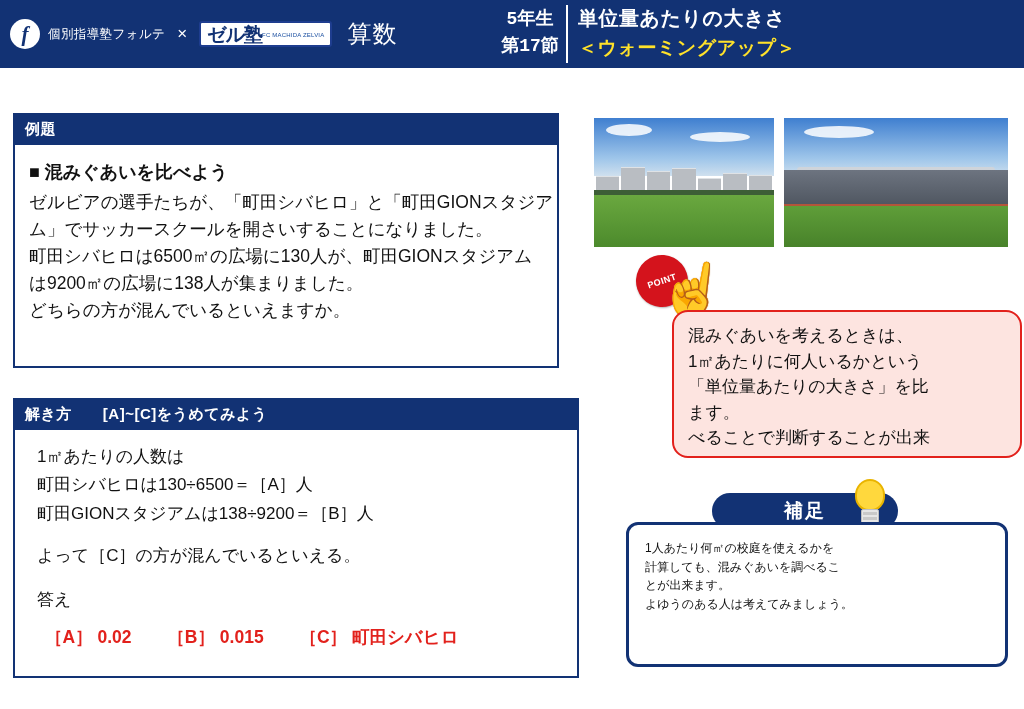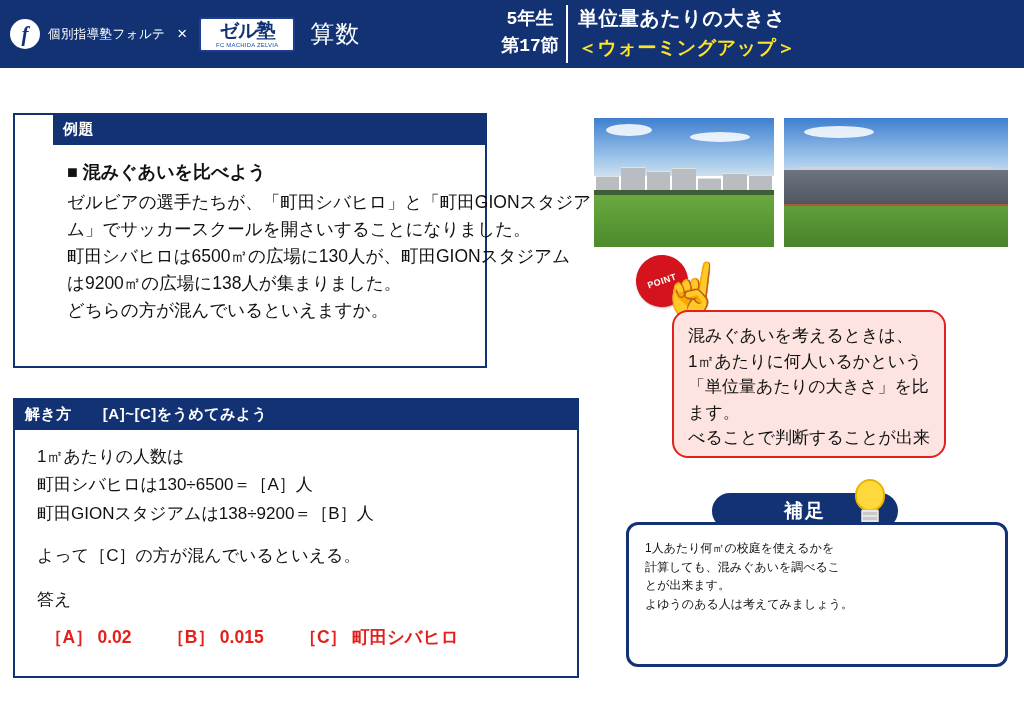--- a/index.html
+++ b/index.html
@@ -35,21 +35,21 @@
     font-size: 21px; line-height: 30px; text-align: center;
   }
   .forte-text {
     color: #ffffff; font-size: 12.5px; letter-spacing: .4px;
   }
   .cross { color: #ffffff; font-size: 17px; margin: 0 4px; }
   .zelvia-logo {
     background: #ffffff; border: 2px solid #1e3d8f;
     border-radius: 3px;
     padding: 2px 6px 1px 6px;
-    display: flex; flex-direction: column; align-items: center;
+    display: flex; flex-direction: row; align-items: center;
     min-width: 96px;
   }
   .zelvia-main {
     color: #123274; font-weight: bold; font-size: 19px; line-height: 19px;
     letter-spacing: -1px;
   }
   .zelvia-sub {
     color: #1b4fa0; font-size: 6px; line-height: 8px; letter-spacing: .2px;
     margin-top: 1px;
   }
@@ -85,21 +85,21 @@
     background: #123274; color: #ffffff;
     font-size: 15px; font-weight: bold;
     padding: 5px 10px 6px 10px;
     letter-spacing: .5px;
   }
   .panel-body {
     padding: 12px 14px;
     font-size: 17.5px; color: #111111; line-height: 1.55;
   }
 
-  #example-panel { left: 13px; top: 113px; width: 474px; height: 255px; padding-left: 38px; }
+  #example-panel { left: 13px; top: 113px; width: 546px; height: 255px; }
   #example-panel .panel-body { padding-top: 14px; }
   .ex-head { font-size: 18px; font-weight: bold; margin-bottom: 2px; }
   .ex-line { white-space: nowrap; }
 
   #solution-panel { left: 13px; top: 398px; width: 566px; height: 280px; }
   #solution-panel .panel-head { letter-spacing: .5px; }
   #solution-panel .panel-body { padding: 14px 22px; font-size: 17px; }
   .sol-line { margin: 0 0 2px 0; white-space: nowrap; }
   .sol-gap { height: 14px; }
   .answer-label { margin-top: 2px; }
@@ -173,21 +173,21 @@
   }
   #point-hand {
     position: absolute; left: 660px; top: 262px;
     font-size: 54px; color: #f6c99a;
     transform: rotate(8deg);
     text-shadow: 0 0 1px #b07a44;
     line-height: 1;
   }
   #point-bubble {
     position: absolute; left: 672px; top: 310px;
-    width: 274px; height: 148px;
+    width: 350px; height: 148px;
     background: #fde4e0; border: 2px solid #e2211c;
     border-radius: 16px;
     padding: 11px 14px;
     color: #111111; font-size: 17px; line-height: 1.5;
   }
 
   
   #supplement-tab {
     position: absolute; left: 712px; top: 493px;
     width: 186px; height: 36px;

